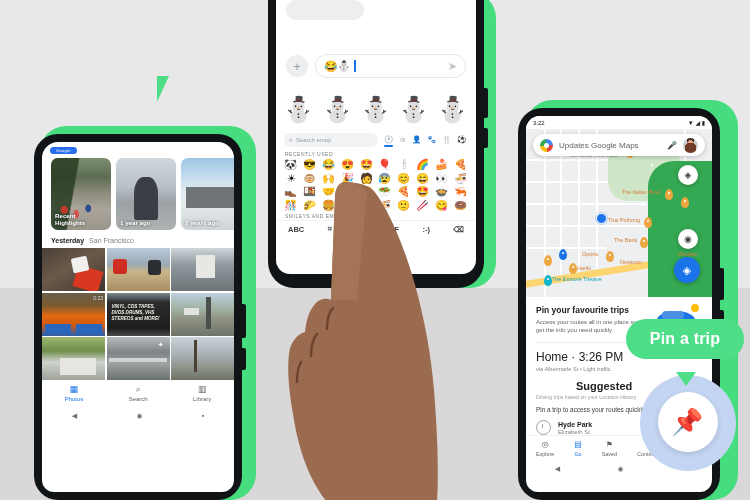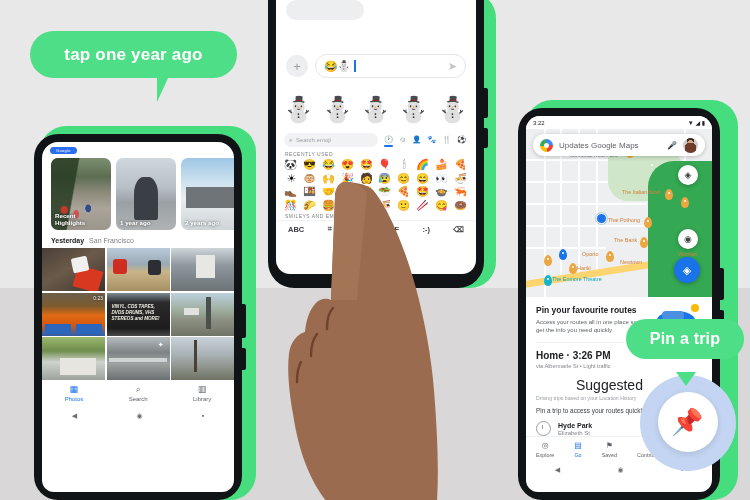--- a/index.html
+++ b/index.html
@@ -171,24 +171,24 @@
   .fab{position:absolute;border-radius:50%;display:flex;align-items:center;justify-content:center;box-shadow:0 1px 4px rgba(0,0,0,.28);}
   .fab.w{background:#fff;color:#3c4043;}
   .fab.b{background:#1a73e8;color:#fff;}
 
   .mp-card{background:#fff;padding:8px 10px 0;}
   .mp-card h3{margin:0;font-size:8.5px;color:#202124;font-weight:bold;}
   .mp-card p{margin:3px 0 0;font-size:6px;color:#5f6368;line-height:8px;width:78%;}
   .mp-illu{position:absolute;right:10px;top:6px;width:48px;height:30px;}
   .mp-divider{height:1px;background:#eceef0;margin:8px 0 0;}
   .mp-row{padding:7px 10px 0;}
-  .mp-row .ttl{font-size:10px;color:#202124;font-weight:bold;}
+  .mp-row .ttl{font-size:12px;color:#202124;font-weight:normal;}
   .mp-row .sub{font-size:5.6px;color:#80868b;margin-top:2px;}
   .mp-sug{padding:8px 10px 0;}
-  .mp-sug .h{font-size:14px;font-weight:normal;color:#202124;padding-left:40px;}
+  .mp-sug .h{font-size:11px;font-weight:bold;color:#202124;padding-left:40px;}
   .mp-sug .s{font-size:5.2px;color:#9aa0a6;margin-top:2px;}
   .mp-sug .s2{font-size:6.4px;color:#3c4043;margin-top:6px;}
   .mp-item{display:flex;align-items:center;gap:7px;padding:7px 10px 0;}
   .mp-item .clk{width:13px;height:13px;border-radius:50%;border:1.2px solid #9aa0a6;position:relative;}
   .mp-item .clk:after{content:"";position:absolute;left:5.4px;top:2.6px;width:1px;height:4px;background:#9aa0a6;}
   .mp-item .n{font-size:7px;font-weight:bold;color:#202124;}
   .mp-item .a{font-size:6px;color:#80868b;margin-top:1px;}
   .mp-nav{display:flex;justify-content:space-around;align-items:center;padding:4px 0 3px;border-top:1px solid #f0f1f3;background:#fff;}
   .mp-nav .it{display:flex;flex-direction:column;align-items:center;gap:2px;}
   .mp-nav .ico{font-size:8px;color:#5f6368;}
@@ -451,21 +451,21 @@
           <div class="mp-mic">🎤</div>
           <div class="mp-ava"></div>
         </div>
 
         <div class="fab w" style="left:152px;top:36px;width:20px;height:20px;font-size:9px;">◈</div>
         <div class="fab w" style="left:152px;top:100px;width:20px;height:20px;font-size:9px;">◉</div>
         <div class="fab b" style="left:148px;top:128px;width:26px;height:26px;font-size:11px;">◈</div>
       </div>
 
       <div class="mp-card" style="position:relative;">
-        <h3>Pin your favourite routes</h3>
+        <h3>Pin your favourite trips</h3>
         <p>Access your routes all in one place so you can get the info you need quickly</p>
         <svg class="mp-illu" viewBox="0 0 48 30">
           <ellipse cx="22" cy="17" rx="19" ry="9" fill="#1a73e8"></ellipse>
           <rect x="8" y="8" width="22" height="9" rx="4" fill="#4a90e2"></rect>
           <circle cx="12" cy="25" r="3.2" fill="#3c4043"></circle>
           <circle cx="32" cy="25" r="3.2" fill="#3c4043"></circle>
           <rect x="10" y="26" width="26" height="3" fill="#34a853"></rect>
           <circle cx="41" cy="5" r="4" fill="#fbbc05"></circle>
         </svg>
         <div class="mp-divider"></div>
@@ -532,22 +532,19 @@
              L150 320 C152 286 150 250 148 222
              C146 186 140 150 132 118 C120 68 100 24 86 8
              C80 2 66 0 58 0 Z" fill="#9a6b4e"></path>
     <path d="M58 0 C52 0 48 7 48 15 L44 118 L70 118
              C74 72 78 34 80 12 C76 3 66 0 58 0 Z" fill="#a37456"></path>
     <path d="M46 126 C42 130 40 138 40 147" stroke="#6e422c" stroke-width="2.4" fill="none" stroke-linecap="round"></path>
     <path d="M30 152 C26 157 24 165 24 174" stroke="#6e422c" stroke-width="2.4" fill="none" stroke-linecap="round"></path>
     <path d="M14 180 C11 185 10 192 10 200" stroke="#6e422c" stroke-width="2.4" fill="none" stroke-linecap="round"></path>
   </svg>
 
-  <div class="callout" id="callout-tap">
-    <span>tap one year ago</span>
-  </div>
   <div class="tail" id="tail-tap"></div>
 
   <div class="callout" id="callout-pin">
     <span>Pin a trip</span>
   </div>
   <div class="tail" id="tail-pin"></div>
 </div>
 
 </body></html>

